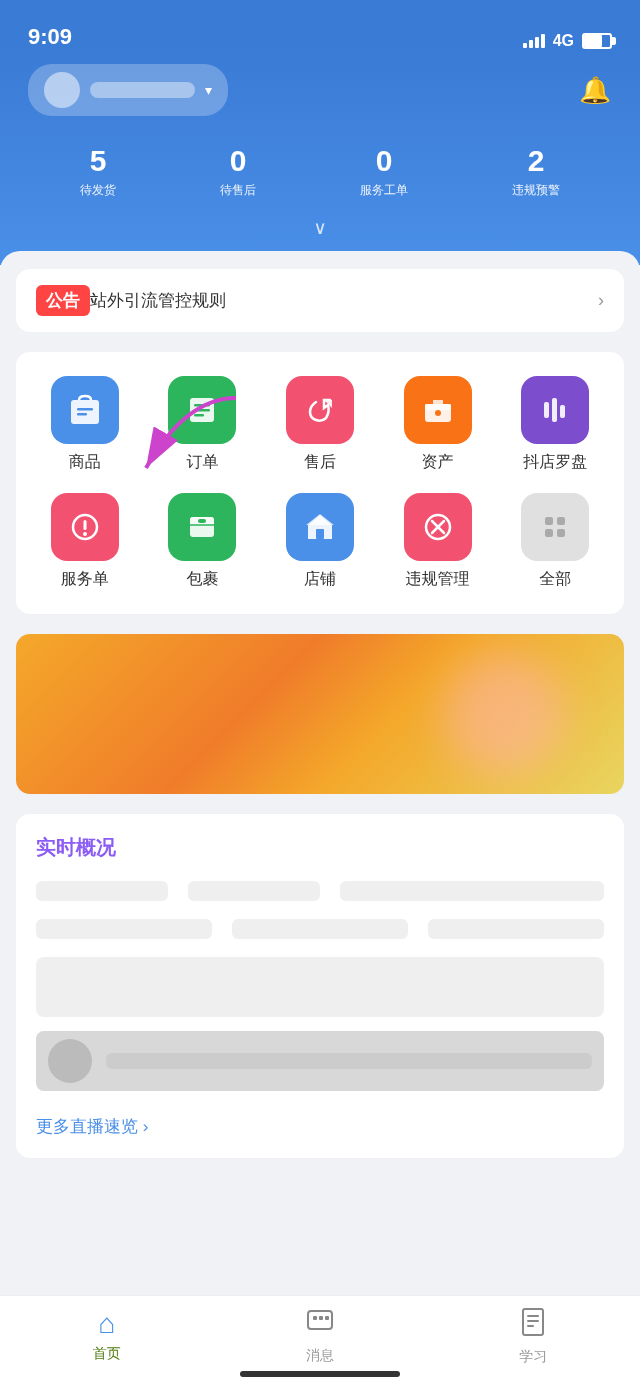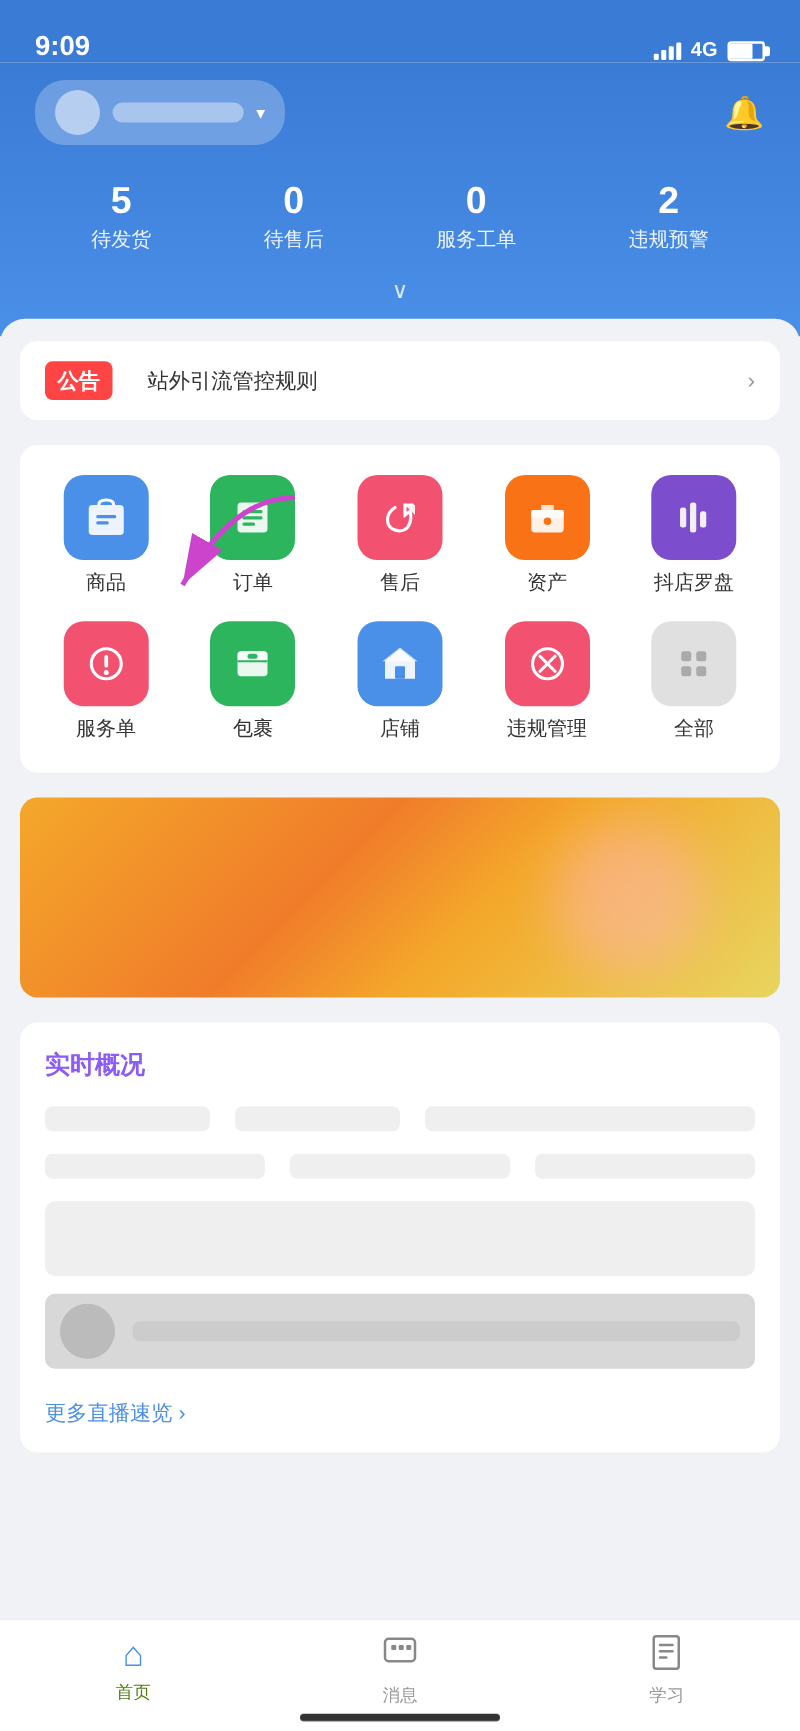--- a/index.html
+++ b/index.html
@@ -119,21 +119,21 @@
       margin-bottom: 18px;
     }
     .stat-item .stat-num {
       color: white;
       font-size: 30px;
       font-weight: 700;
       display: block;
     }
     .stat-item .stat-label {
       color: rgba(255,255,255,0.9);
-      font-size: 16px;
+      font-size: 12px;
       margin-top: 4px;
     }
 
     
     .expand-chevron {
       text-align: center;
       color: rgba(255,255,255,0.8);
       font-size: 18px;
       padding-bottom: 6px;
     }
@@ -162,21 +162,20 @@
       font-size: 17px;
       font-weight: 700;
       padding: 4px 10px;
       border-radius: 6px;
       white-space: nowrap;
     }
     .announcement-text {
       flex: 1;
       font-size: 17px;
       color: #333;
-      margin-left: 28px;
     }
     .announcement-arrow {
       color: #999;
       font-size: 18px;
     }
 
     
     .icon-grid {
       background: white;
       border-radius: 14px;

